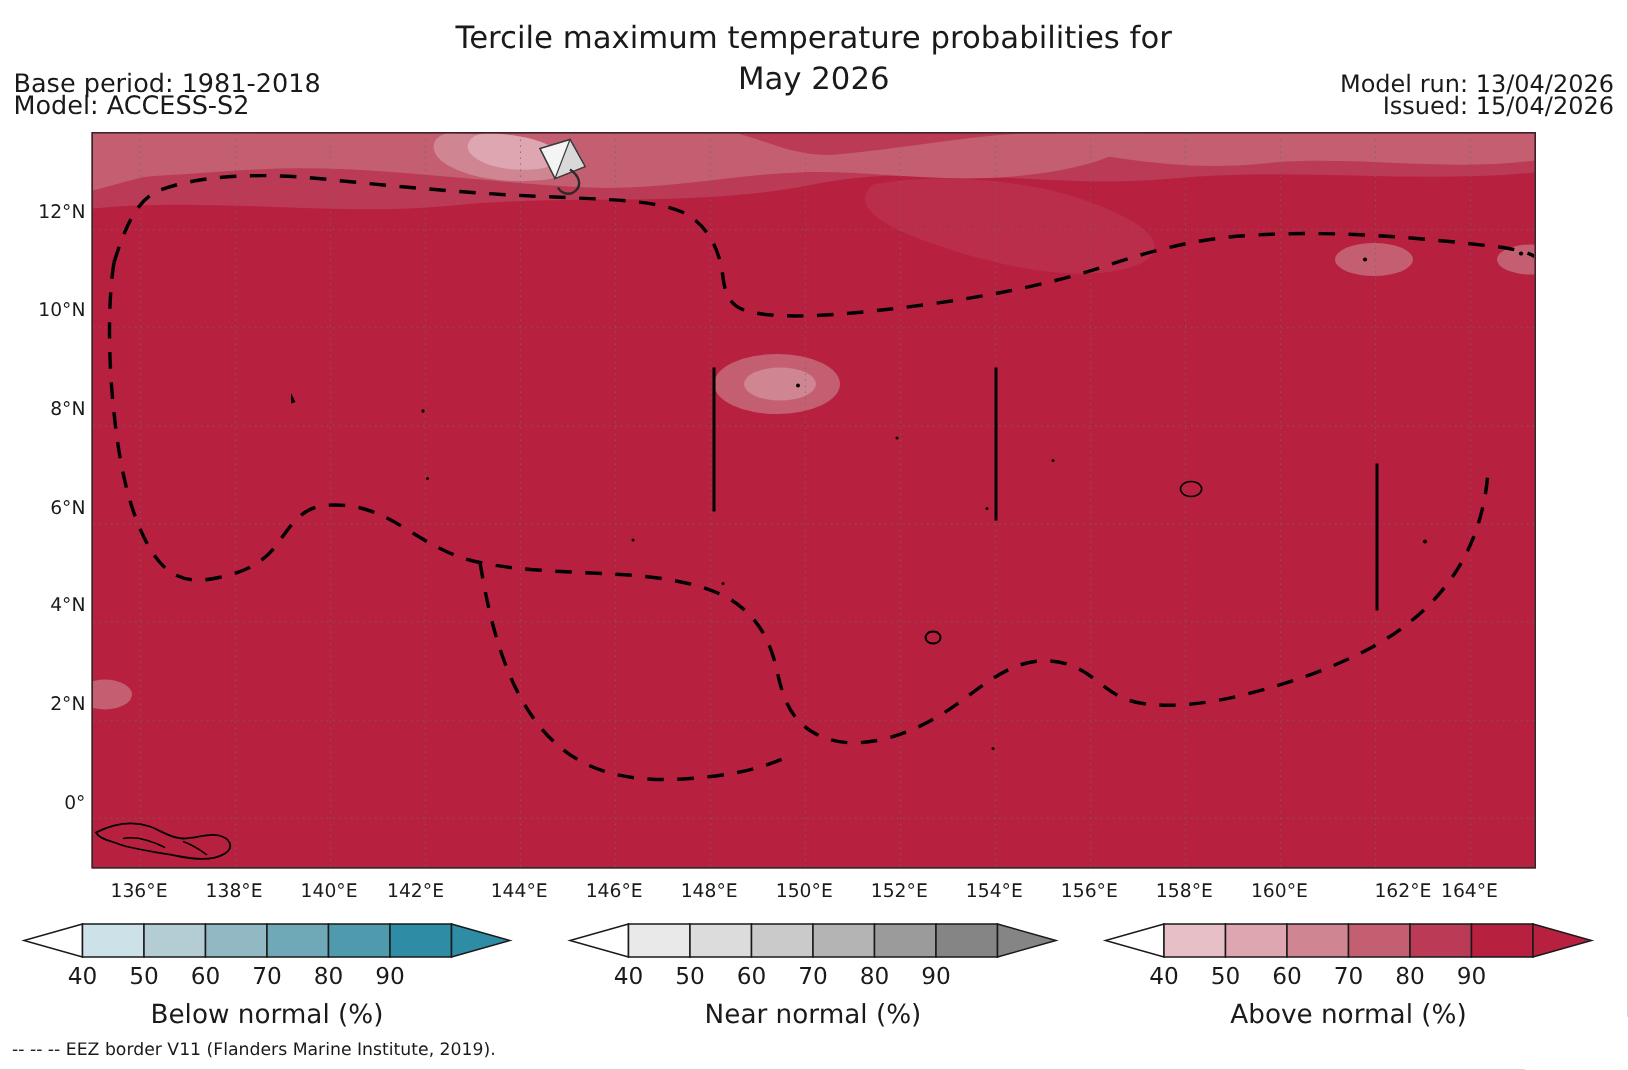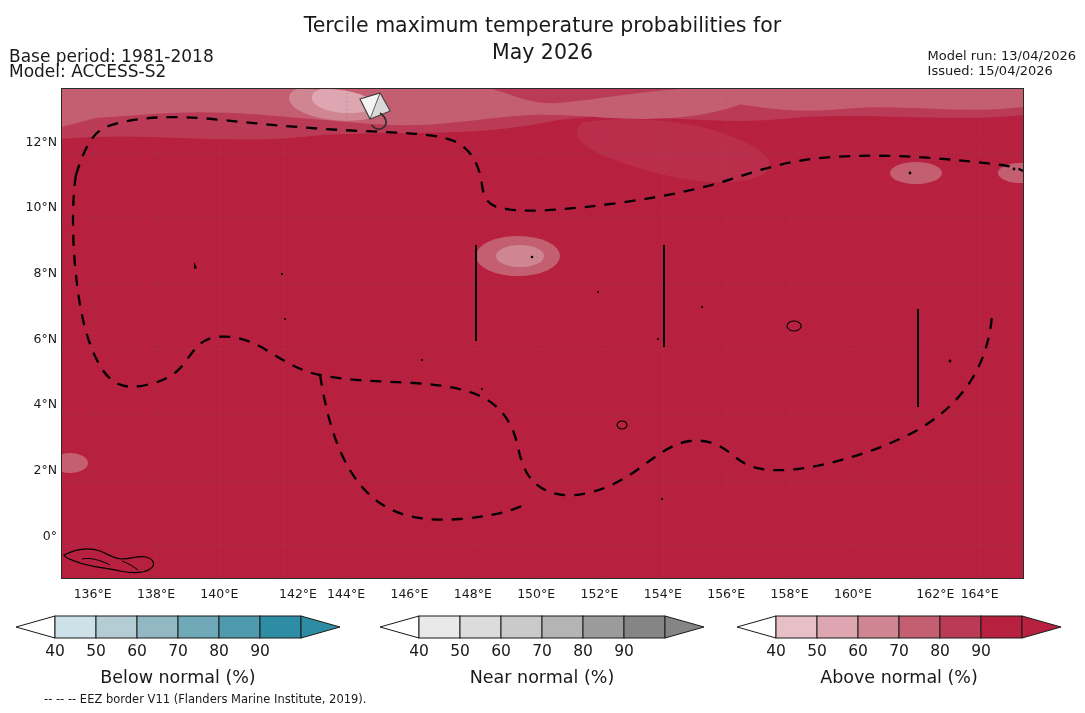--- a/index.html
+++ b/index.html
@@ -4,22 +4,22 @@
 <style>
   html,body{margin:0;padding:0;background:#ffffff;}
   body{width:1085px;height:713px;position:relative;overflow:hidden;
        font-family:"DejaVu Sans","Liberation Sans",sans-serif;color:#1a1a1a;}
 
   
   #header{position:absolute;left:0;top:0;width:1085px;height:88px;}
   #title{position:absolute;left:0;top:12px;width:1085px;text-align:center;
          font-size:20.5px;line-height:27px;color:#1a1a1a;white-space:pre-line;}
   #meta-left{position:absolute;left:9px;top:49px;font-size:17px;line-height:14.5px;color:#1a1a1a;}
-  #meta-right{position:absolute;right:9px;top:49px;font-size:13px;line-height:14.5px;
-              color:#1a1a1a;}
+  #meta-right{position:absolute;right:9px;top:49px;font-size:16px;line-height:14.5px;
+              color:#1a1a1a;text-align:right;}
 
   
   #map-panel{position:absolute;left:61px;top:88px;width:963px;height:491px;
              border:1px solid #2b2b2b;box-sizing:border-box;overflow:hidden;background:#bb2142;}
   #map-svg{position:absolute;left:0;top:0;width:961px;height:489px;display:block;}
 
   
   .ytick{position:absolute;right:1028px;font-size:12.5px;color:#1a1a1a;
          text-align:right;width:70px;transform:translateY(-50%);white-space:nowrap;}
   .xtick{position:absolute;top:586px;font-size:12.5px;color:#1a1a1a;
@@ -29,21 +29,21 @@
   .cbar-group{position:absolute;top:612px;width:340px;}
   #cbar-below{left:8px;}
   #cbar-near{left:372px;}
   #cbar-above{left:729px;}
   .cbar-svg{display:block;width:340px;height:30px;}
   .cbar-ticks{position:relative;height:22px;width:340px;}
   .cbar-ticks span{position:absolute;top:0;font-size:15.5px;color:#1a1a1a;
                    transform:translateX(-50%);white-space:nowrap;}
   .cbar-label{width:340px;text-align:center;font-size:17.5px;color:#1a1a1a;margin-top:3px;}
 
-  #eez-note{position:absolute;left:8px;top:692px;font-size:11.5px;color:#1a1a1a;white-space:nowrap;margin-left:36px;}
+  #eez-note{position:absolute;left:8px;top:692px;font-size:11.5px;color:#1a1a1a;white-space:nowrap;}
 </style>
 </head>
 <body>
 
 <div id="header">
   <div id="title">Tercile maximum temperature probabilities for
 May 2026</div>
   <div id="meta-left">
     <div>Base period: 1981-2018</div>
     <div>Model: ACCESS-S2</div>
@@ -61,21 +61,21 @@
     <div class="ytick" style="top: 337.605px;">6°N</div>
     <div class="ytick" style="top: 403.291px;">4°N</div>
     <div class="ytick" style="top: 468.977px;">2°N</div>
     <div class="ytick" style="top: 534.662px;">0°</div>
   </div>
 
 <div id="xtick-holder">
     <div class="xtick" style="left: 92.6776px;">136°E</div>
     <div class="xtick" style="left: 156.033px;">138°E</div>
     <div class="xtick" style="left: 219.388px;">140°E</div>
-    <div class="xtick" style="left: 298px;">142°E</div>
+    <div class="xtick" style="left: 277px;">142°E</div>
     <div class="xtick" style="left: 346.099px;">144°E</div>
     <div class="xtick" style="left: 409.454px;">146°E</div>
     <div class="xtick" style="left: 472.809px;">148°E</div>
     <div class="xtick" style="left: 536.164px;">150°E</div>
     <div class="xtick" style="left: 599.52px;">152°E</div>
     <div class="xtick" style="left: 662.875px;">154°E</div>
     <div class="xtick" style="left: 726.23px;">156°E</div>
     <div class="xtick" style="left: 789.586px;">158°E</div>
     <div class="xtick" style="left: 852.941px;">160°E</div>
     <div class="xtick" style="left: 916.296px; margin-left: 19px;">162°E</div>

